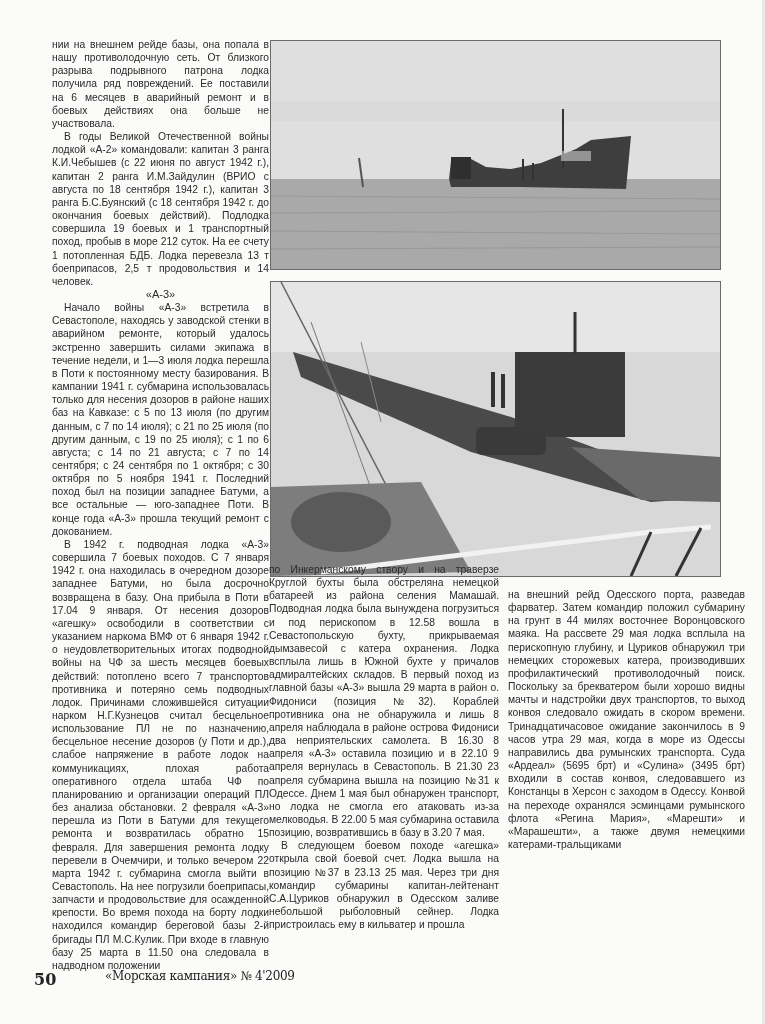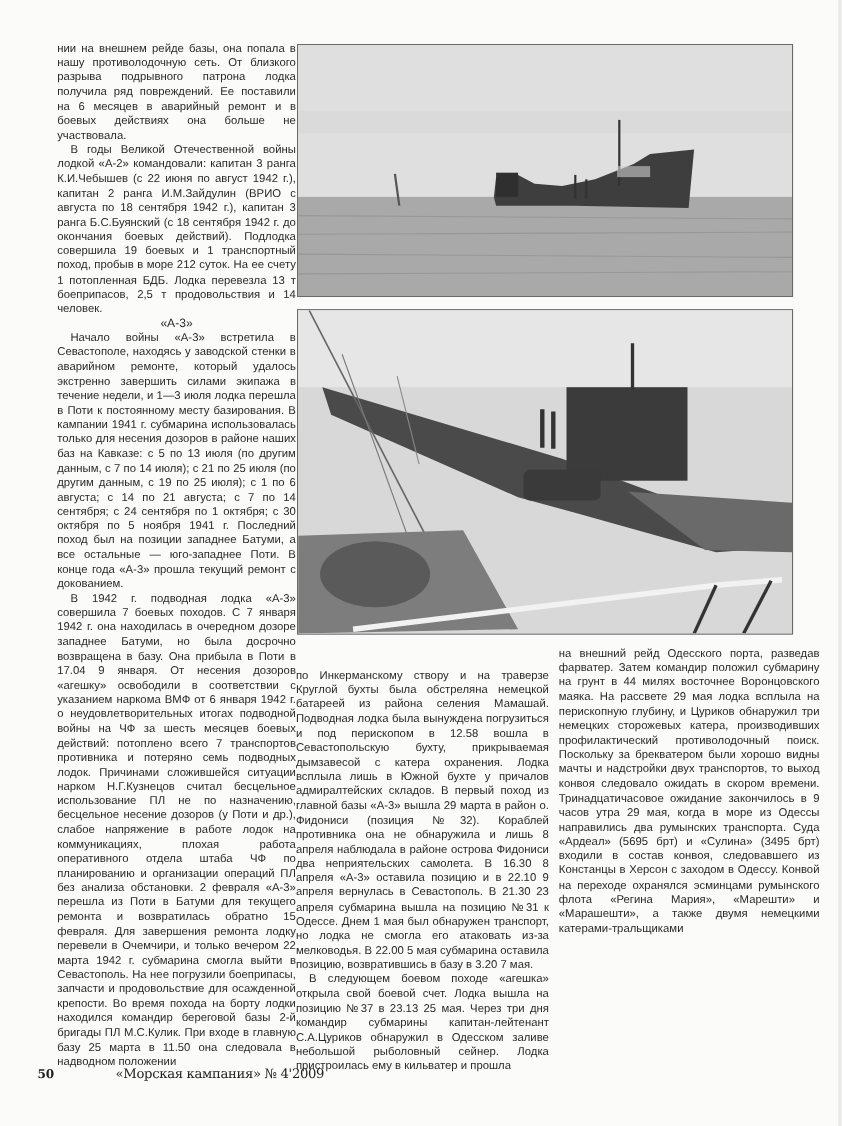--- a/index.html
+++ b/index.html
@@ -5,29 +5,29 @@
   html, body { margin:0; padding:0; }
   body {
     width:765px; height:1024px; position:relative; overflow:hidden;
     background:#fbfbfa; color:#2a2a2a;
     font-family:"Liberation Sans", "DejaVu Sans", sans-serif;
   }
   .col { position:absolute; font-size:10.3px; line-height:13.15px; text-align:justify; }
   .col p { margin:0; text-indent:12px; }
   .col p.noindent { text-indent:0; }
   #col1 { left:52px; top:38px; width:217px; }
-  #col2 { left:269px; top:608px; width:230px; }
+  #col2 { left:269px; top:563px; width:230px; }
   #col3 { left:508px; top:588px; width:237px; }
   .heading { text-align:center; font-weight:normal; font-size:11px; margin:14px 0 13px 0; text-indent:0 !important; }
   .caption { font-style:italic; font-weight:bold; font-size:10.6px; line-height:13.2px; text-indent:0 !important; margin-bottom:11px; color:#1e1e1e; }
   .photo { position:absolute; border:1px solid #6a6a6a; overflow:hidden; }
   #photo1 { left:270px; top:40px; width:449px; height:228px; background:linear-gradient(#dcdcdc 0%, #e6e6e6 55%, #b9b9b9 60%, #9d9d9d 100%); }
   #photo2 { left:270px; top:281px; width:449px; height:294px; background:linear-gradient(#e8e8e8 0%, #dedede 35%, #c6c6c6 100%); }
   svg { display:block; }
-  #footer-page { position:absolute; left:34px; top:970px; font-family:"DejaVu Serif", serif; font-weight:bold; font-size:11px; color:#222; }
+  #footer-page { position:absolute; left:34px; top:970px; font-family:"DejaVu Serif", serif; font-weight:bold; font-size:16px; color:#222; }
   #footer-mag { position:absolute; left:105px; top:969px; font-family:"DejaVu Serif", serif; font-weight:normal; font-size:12px; letter-spacing:-0.3px; color:#222; }
   .edge { position:absolute; right:0; top:0; width:3px; height:1024px; background:#e9e9e7; }
 </style>
 </head>
 <body>
 
 <div id="col1" class="col">
   <p class="noindent">нии на внешнем рейде базы, она попала в нашу противолодочную сеть. От близкого разрыва подрывного патрона лодка получила ряд повреждений. Ее поставили на 6 месяцев в аварийный ремонт и в боевых действиях она больше не участвовала.</p>
   <p>В годы Великой Отечественной войны лодкой «А-2» командовали: капитан 3 ранга К.И.Чебышев (с 22 июня по август 1942 г.), капитан 2 ранга И.М.Зайдулин (ВРИО с августа по 18 сентября 1942 г.), капитан 3 ранга Б.С.Буянский (с 18 сентября 1942 г. до окончания боевых действий). Подлодка совершила 19 боевых и 1 транспортный поход, пробыв в море 212 суток. На ее счету 1 потопленная БДБ. Лодка перевезла 13 т боеприпасов, 2,5 т продовольствия и 14 человек.</p>
   <p class="heading">«А-3»</p>

